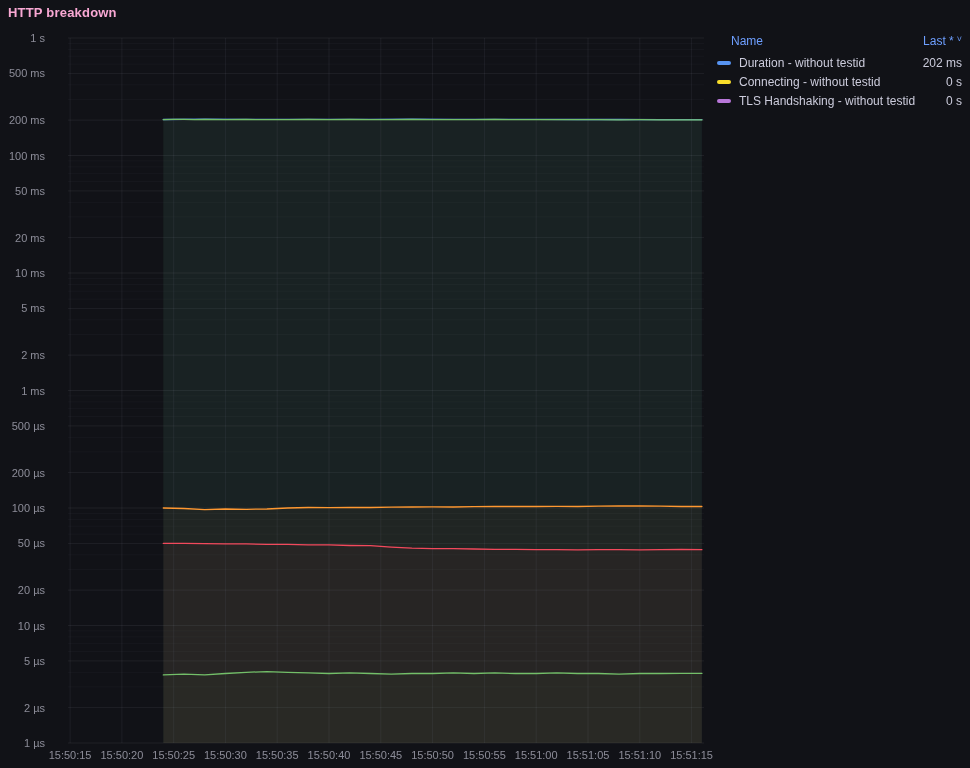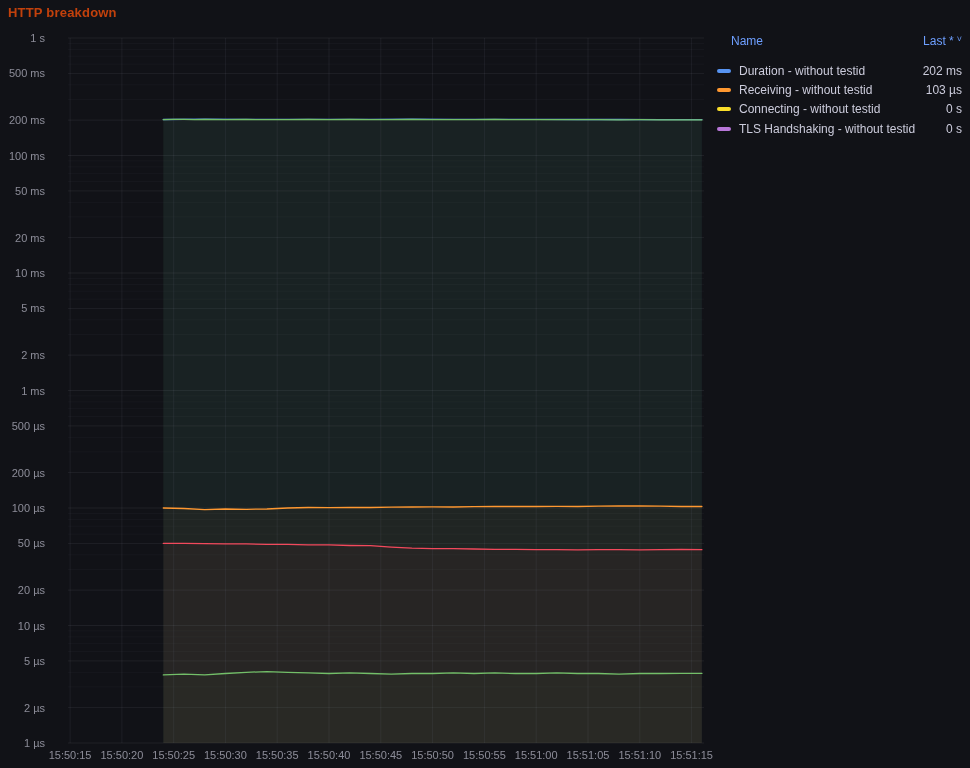--- a/index.html
+++ b/index.html
@@ -4,36 +4,36 @@
 <style>
   html,body{margin:0;padding:0}
   body{
     width:970px;height:768px;position:relative;overflow:hidden;
     background:#111217;
     font-family:"Liberation Sans",sans-serif;
     -webkit-font-smoothing:antialiased;
   }
   .panel-title{
     position:absolute;left:8px;top:5px;
-    font-size:13px;font-weight:600;color:#c2410c;letter-spacing:.2px;
+    font-size:13px;font-weight:600;color:#f9a8d4;letter-spacing:.2px;
     cursor:pointer;
   }
   svg#chart{position:absolute;left:0;top:0}
   svg#chart text{
     font-family:"Liberation Sans",sans-serif;
     font-size:11px;
     fill:rgba(204,204,220,0.65);
   }
   .legend{
     position:absolute;left:714px;top:32px;right:8px;
     font-size:12px;color:#ccccdc;
   }
   .legend-header{
     display:flex;justify-content:space-between;align-items:center;
-    color:#6e9fff;height:18px;margin-bottom:11px;padding-left:17px;
+    color:#6e9fff;height:18px;margin-bottom:3px;padding-left:17px;
   }
   .legend-header .lh-name{cursor:pointer}
   .legend-header .lh-value{cursor:pointer;display:inline-flex;align-items:flex-start}
   .caret{font-size:9px;margin-left:3px;opacity:.95}
   .legend-row{
     display:flex;align-items:center;height:19.4px;padding-left:3px;cursor:pointer;
   }
   .legend-icon{width:14px;height:4px;border-radius:2px;margin-right:8px;flex:none}
   .legend-name{flex:1;white-space:nowrap;overflow:hidden;text-overflow:ellipsis}
   .legend-value{margin-left:4px;white-space:nowrap;text-align:right}
@@ -164,25 +164,20 @@
         <span class="caret">˅</span>
       </span>
   </div>
   <div id="legend-rows">
       <div class="legend-row">
         <span class="legend-icon" style="background: rgb(87, 148, 242);"></span>
         <span class="legend-name">Duration - without testid</span>
         <span class="legend-value">202 ms</span>
       </div>
       <div class="legend-row">
-        <span class="legend-icon" style="background: rgb(255, 152, 48);"></span>
-        <span class="legend-name">Receiving - without testid</span>
-        <span class="legend-value">103 µs</span>
-      </div>
-      <div class="legend-row">
         <span class="legend-icon" style="background: rgb(250, 222, 42);"></span>
         <span class="legend-name">Connecting - without testid</span>
         <span class="legend-value">0 s</span>
       </div>
       <div class="legend-row">
         <span class="legend-icon" style="background: rgb(184, 119, 217);"></span>
         <span class="legend-name">TLS Handshaking - without testid</span>
         <span class="legend-value">0 s</span>
       </div>
     </div>

